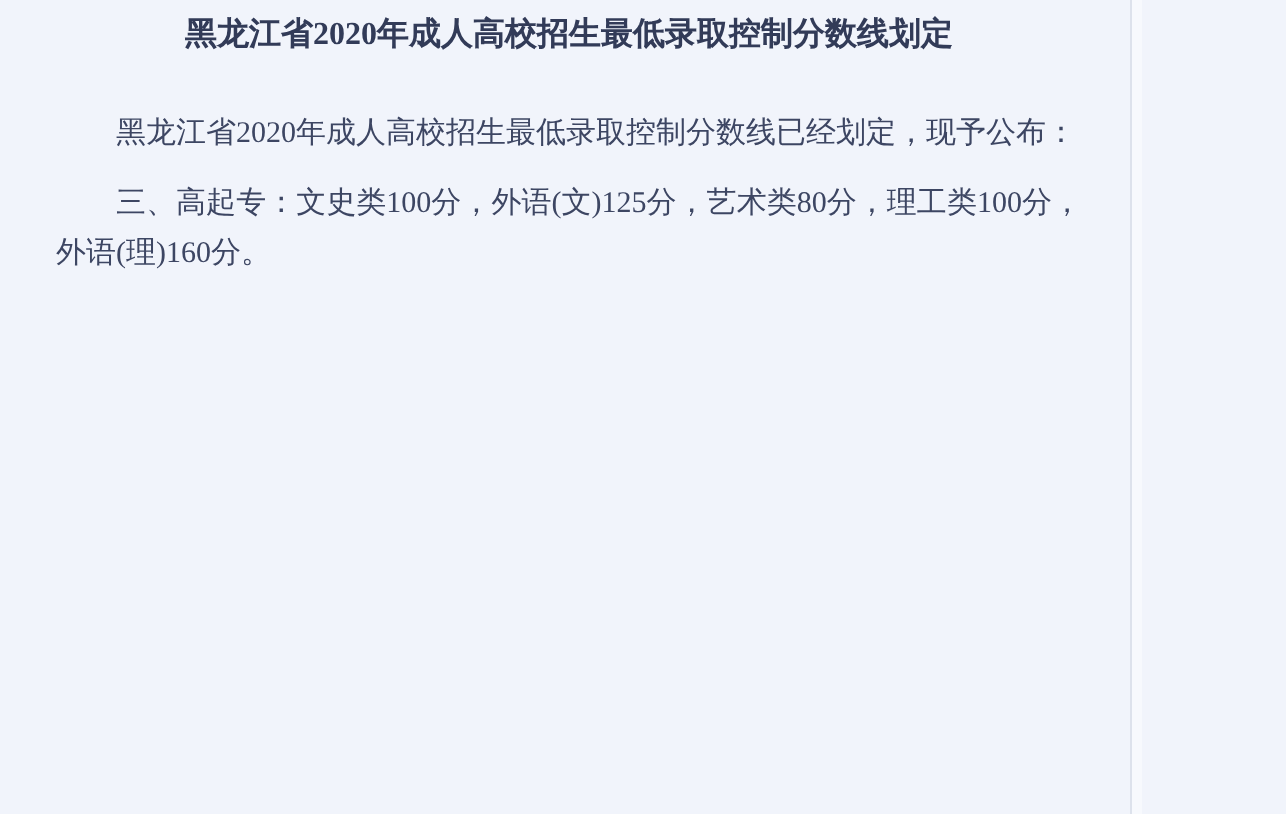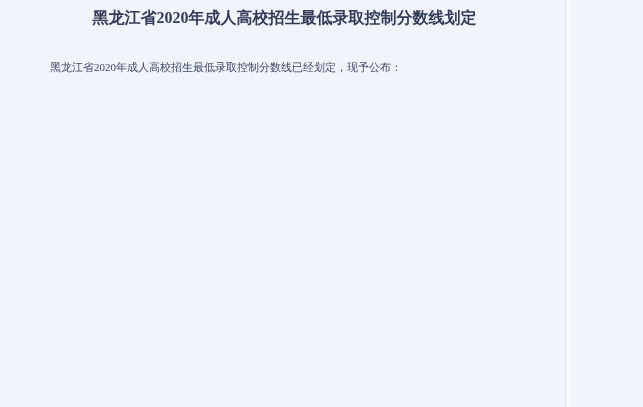--- a/index.html
+++ b/index.html
@@ -22,21 +22,21 @@
   }
   .title {
     text-align: center;
     font-size: 16px;
     font-weight: bold;
     line-height: 22px;
     color: #323b58;
     margin: 0;
   }
   .para {
-    font-size: 11px;
+    font-size: 15px;
     line-height: 25px;
     color: #3d4663;
     text-align: justify;
     text-indent: 2em;
     margin: 10px 0 0 0;
     word-break: break-all;
   }
   .para.first {
     margin-top: 26px;
   }
@@ -54,17 +54,18 @@
 <body>
 
 <div class="page">
   <div class="content">
     <h1 class="title">黑龙江省2020年成人高校招生最低录取控制分数线划定</h1>
 
     <p class="para first">黑龙江省2020年成人高校招生最低录取控制分数线已经划定，现予公布：</p>
 
 
 
+    <p class="para">三、高起专：文史类100分，外语(文)125分，艺术类80分，理工类100分，外语(理)160分。</p>
 
   </div>
 
   <div class="edge-strip"></div>
 </div>
 
 </body></html>

